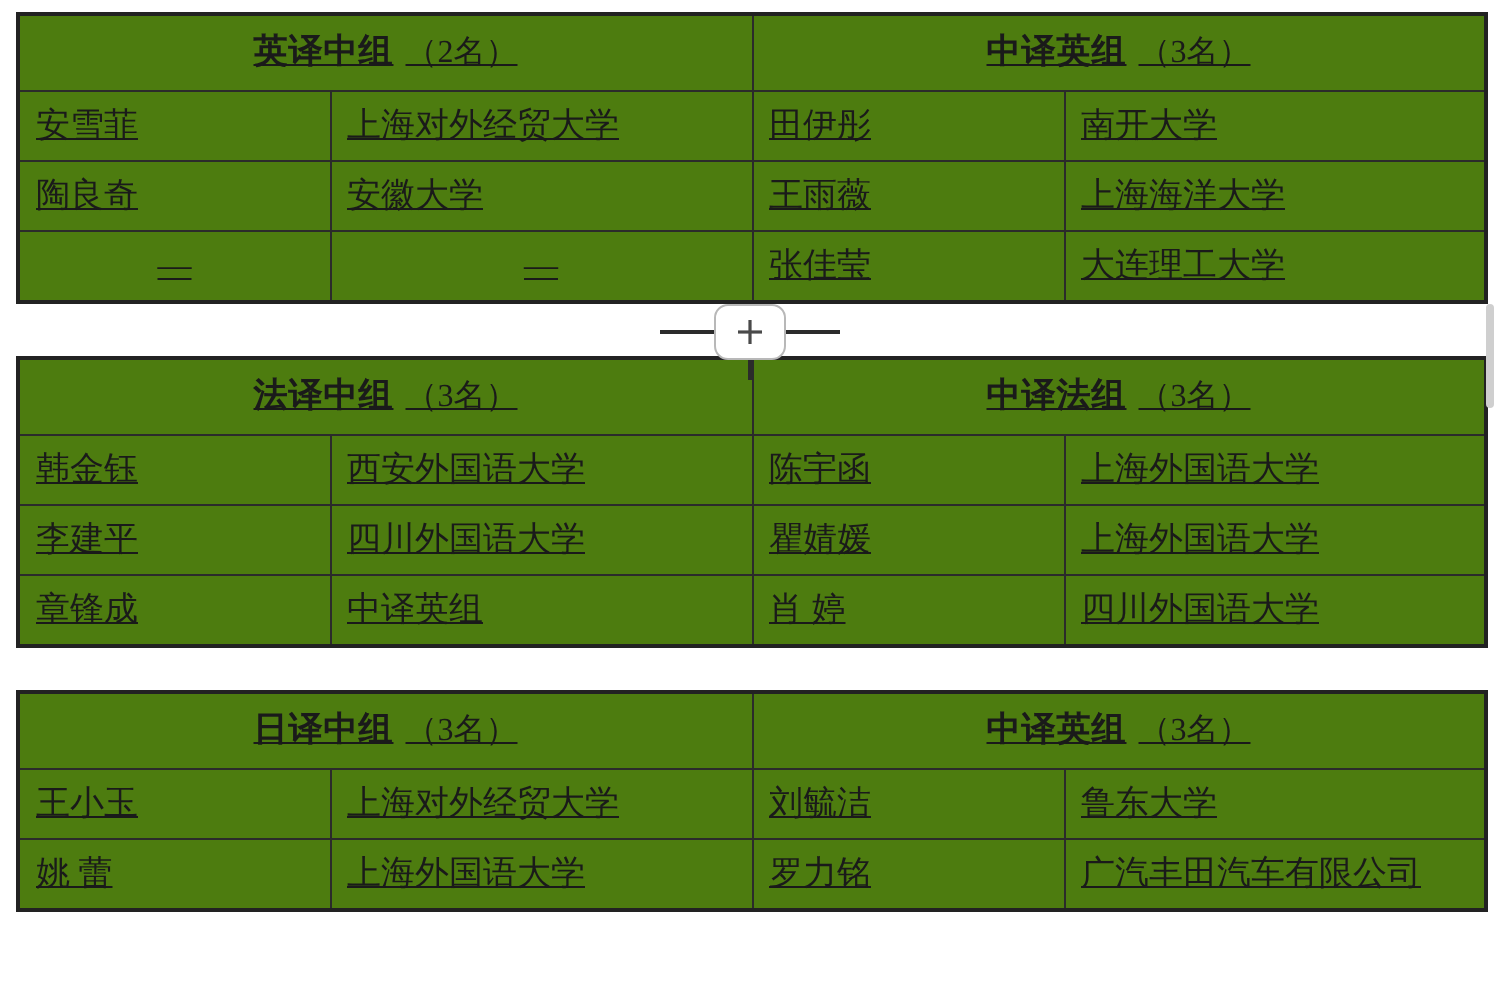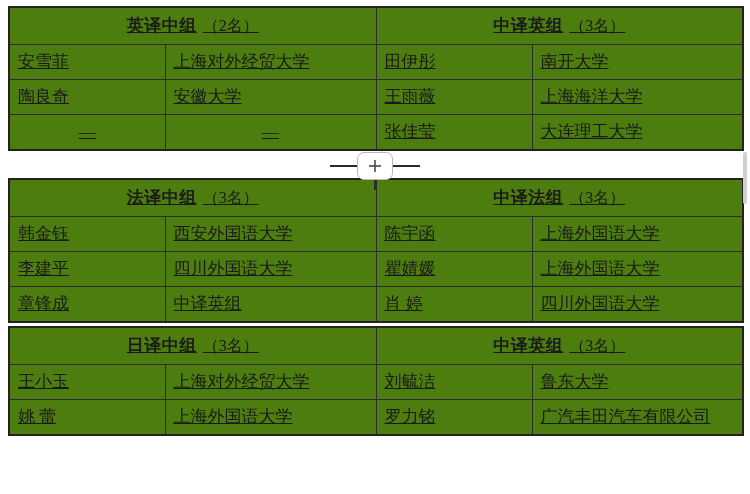--- a/index.html
+++ b/index.html
@@ -24,21 +24,21 @@
 
   
   .tbl-block {
     position: absolute;
     left: 8px;
     width: 734px;
     box-sizing: border-box;
   }
   #block-0 { top: 6px; }
   #block-1 { top: 178px; }
-  #block-2 { top: 326px; border-radius: 11px; }
+  #block-2 { top: 345px; border-radius: 11px; }
 
   table.grid {
     width: 100%;
     border-collapse: collapse;
     table-layout: fixed;
     background: #4d7c0f;
     text-decoration: underline;
   }
   table.grid td,
   table.grid th {

